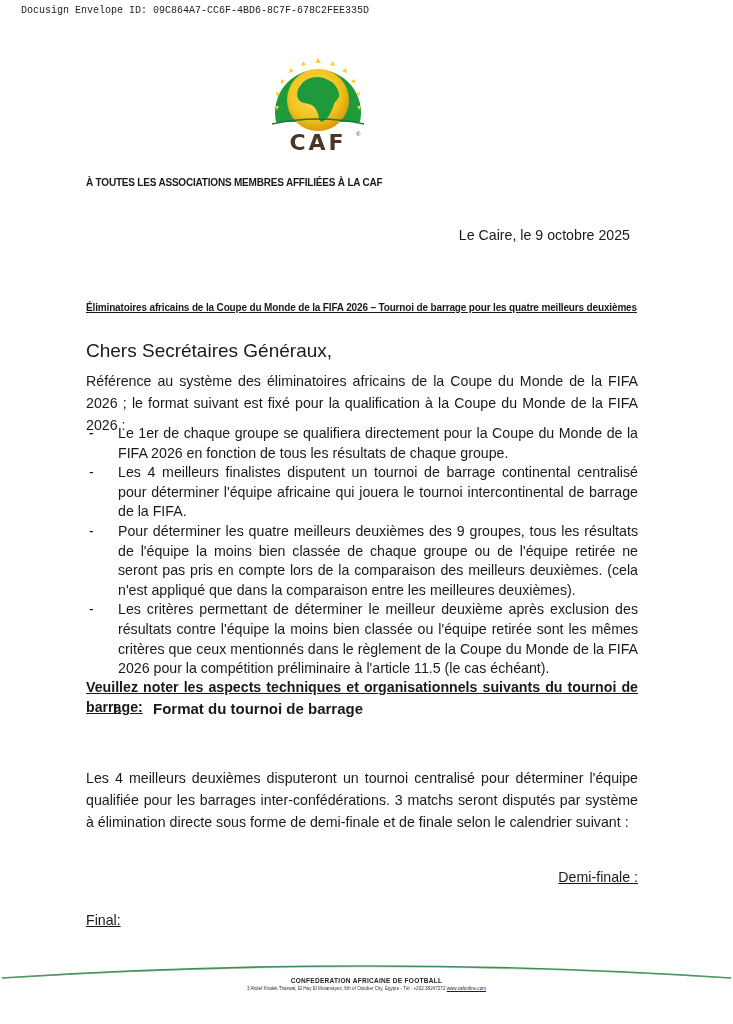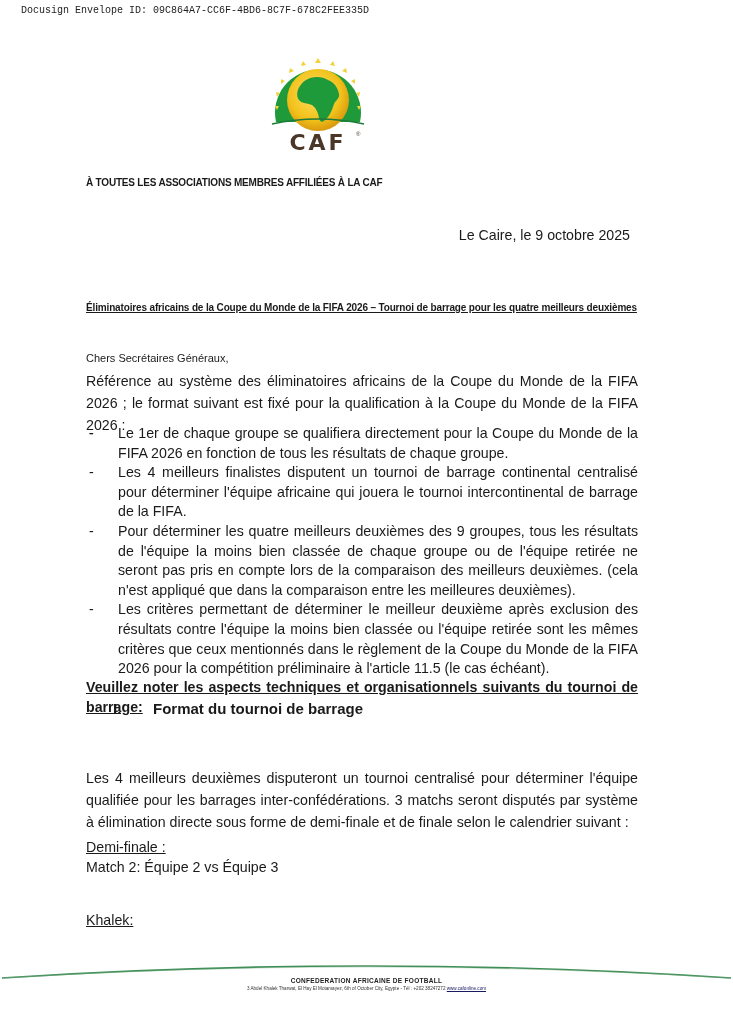--- a/index.html
+++ b/index.html
@@ -6,34 +6,34 @@
   body { width: 733px; height: 1024px; position: relative; overflow: hidden;
          font-family: "Liberation Sans", sans-serif; color: #1a1a1a; }
   .envelope { position: absolute; left: 21px; top: 5px; font-size: 10px; color: #222;
               font-family: Liberation Mono, monospace; }
   .logo { position: absolute; left: 268px; top: 50px; width: 100px; height: 110px; }
   .doc { position: absolute; left: 86px; width: 552px; font-family: "Liberation Sans", sans-serif; }
   .to { top: 177px; font-weight: bold; font-size: 10px; letter-spacing: -0.2px; }
   .date { position: absolute; top: 227px; right: 103px; font-size: 14.2px; }
   .subject { top: 279px; font-weight: bold; font-size: 10px; text-decoration: underline;
              line-height: 19px; letter-spacing: -0.15px; margin-top: 19px; }
-  .greet { top: 352px; font-size: 11px; }
+  .greet { top: 340px; font-size: 19px; }
   .para { font-size: 14.2px; line-height: 22px; text-align: justify; }
   .p1 { top: 370px; }
   ul.bul { position: absolute; left: 86px; top: 424px; width: 552px; margin: 0; padding: 0; list-style: none;
            font-size: 14.2px; line-height: 19.6px; }
   ul.bul li { position: relative; padding-left: 32px; text-align: justify; }
   ul.bul li .dash { position: absolute; left: 3px; top: 0; }
   .note { top: 677px; font-weight: bold; font-size: 14.2px; line-height: 20px; text-align: justify; text-decoration: underline; }
   .section { top: 700px; font-weight: bold; font-size: 15px; }
   .section .num { display: inline-block; width: 40px; padding-left: 27px; }
   .p2 { top: 767px; }
   .sub { font-size: 14.2px; line-height: 19.5px; }
   .u { text-decoration: underline; }
-  .semi { top: 838px; }
+  .semi { top: 868px; text-align: right; }
   .fin { top: 911px; }
   .footer-arc { position: absolute; left: 0; top: 960px; width: 733px; height: 40px; }
   .footer-title { position: absolute; top: 977px; left: 0; width: 733px; text-align: center;
                   font-size: 6.5px; font-weight: bold; letter-spacing: 0.3px; color: #222; }
   .footer-addr { position: absolute; top: 986px; left: 0; width: 733px; text-align: center;
                  font-size: 4.6px; color: #333; }
   .footer-addr .web { text-decoration: underline; color: #1a1a60; }
 </style>
 </head>
 <body>
@@ -92,25 +92,24 @@
 <div class="doc note" style="position:absolute">Veuillez noter les aspects techniques et organisationnels suivants du tournoi de barrage:</div>
 
 <div class="doc section" style="position:absolute">
   <span class="num">I.</span><span>Format du tournoi de barrage</span>
 </div>
 
 <div class="doc para p2" style="position:absolute">Les 4 meilleurs deuxièmes disputeront un tournoi centralisé pour déterminer l'équipe qualifiée pour les barrages inter-confédérations. 3 matchs seront disputés par système à élimination directe sous forme de demi-finale et de finale selon le calendrier suivant :</div>
 
 <div class="doc sub semi" style="position:absolute">
   <div class="u">Demi-finale :</div>
-  <div>Match 2: Équipe 2 vs Équipe 3</div>
 </div>
 
 <div class="doc sub fin" style="position:absolute">
-  <div class="u">Khalek:</div>
+  <div class="u">Final:</div>
 </div>
 
 <svg class="footer-arc" viewBox="0 0 733 40">
   <path d="M2,18 Q366,-6 731,18" stroke="#1e7a3a" stroke-width="1.6" fill="none" opacity="0.85"></path>
   <path d="M2,18 Q366,-4 731,18" stroke="#7fb08a" stroke-width="0.6" fill="none" opacity="0.6"></path>
 </svg>
 
 <div class="footer-title">CONFEDERATION AFRICAINE DE FOOTBALL</div>
 <div class="footer-addr">
   <span>3 Abdel Khalek Tharwat, El Hay El Motamayez, 6th of October City, Egypte - Tél : +202 38247272 </span><span class="web">www.cafonline.com</span>

